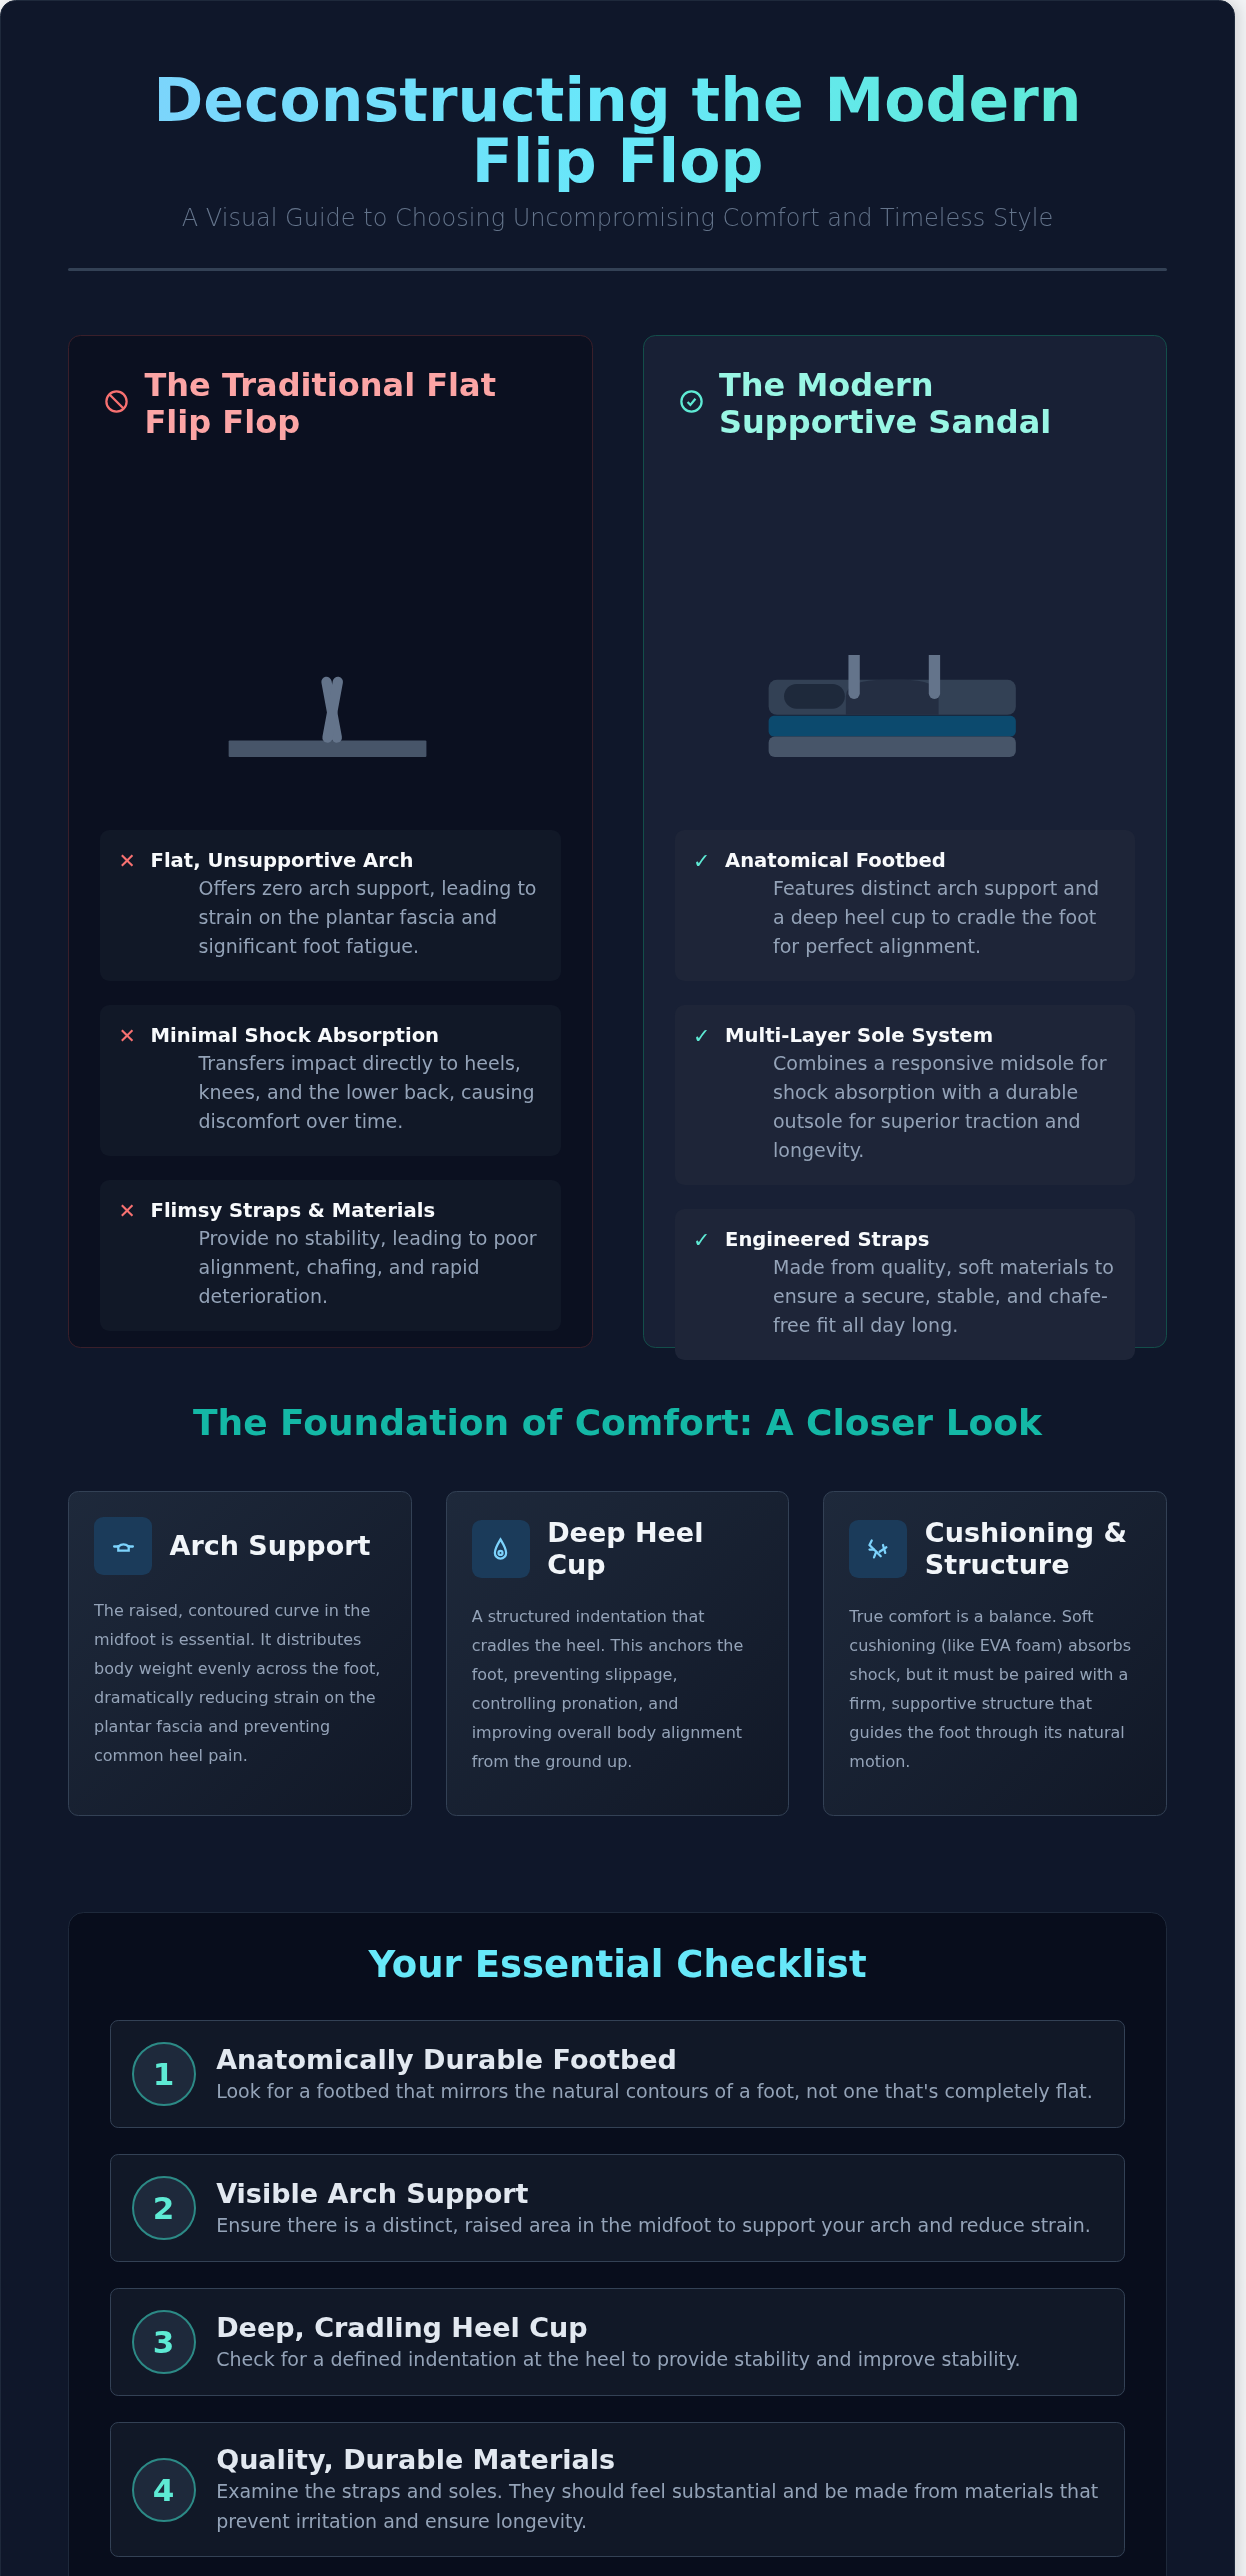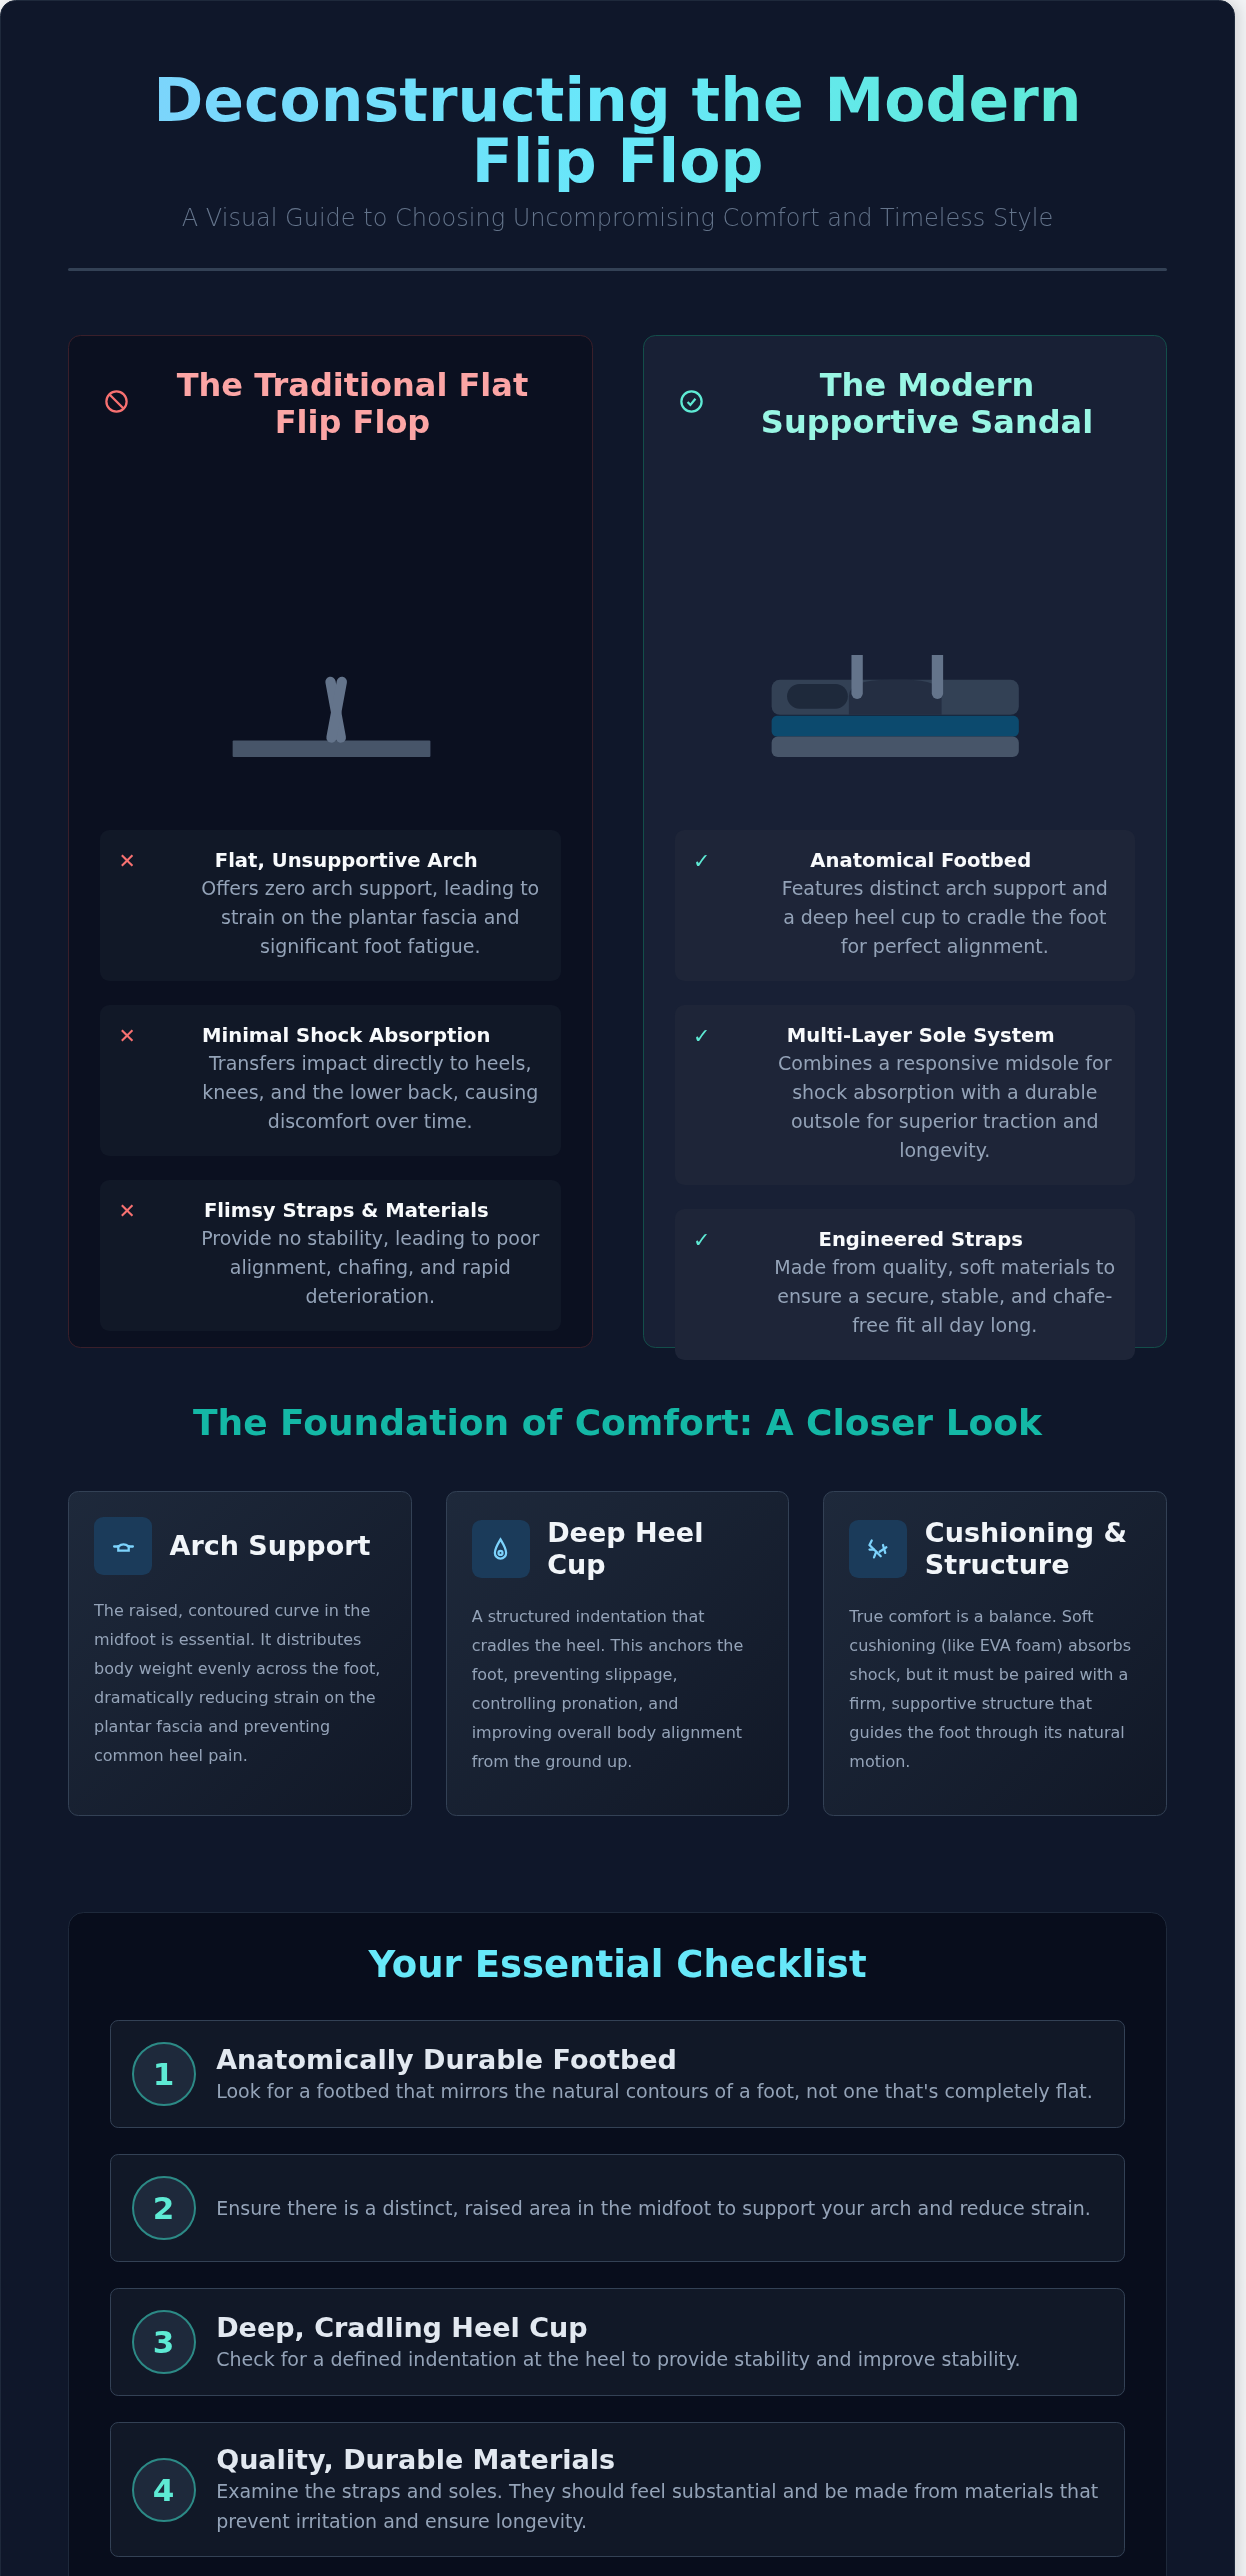--- a/index.html
+++ b/index.html
@@ -13,21 +13,21 @@
   .header { text-align: center; padding-top: 61px; }
   .title {
     font-size: 60px; font-weight: bold; line-height: 61px;
     background: linear-gradient(90deg, #7dd3fc 0%, #67e8f9 50%, #5eead4 100%);
     -webkit-background-clip: text; background-clip: text; color: transparent;
     width: 1010px; margin: 8px auto;
   }
   .subtitle { margin-top: 12.4px; font-size: 24px; color: #64748b; font-weight: 300; }
   .divider { margin: 36px 67px 0; height: 3.1px; background: #334155; border-radius: 1.5px; }
 
-  .compare { position: absolute; top: 334px; left: 67px; right: 67px; height: 1013px; display: flex; gap: 50px; text-align: center; }
+  .compare { position: absolute; top: 334px; left: 67px; right: 67px; height: 1013px; display: flex; gap: 50px; }
   .ccard { flex: 1; border-radius: 12.4px; padding: 31px 31px 31px; position: relative; }
   .ccard.bad { background: #0b1020; border: 1.5px solid #3a1f2a; }
   .ccard.good { background: #182035; border: 1.5px solid #134e4a; }
   .chead { display: flex; align-items: flex-start; gap: 14.4px; padding-left: 3.1px; }
   .chead svg { margin-top: 20.6px; flex: none; }
   .ctitle { font-size: 32px; font-weight: bold; line-height: 37px; }
   .bad .ctitle { color: #fca5a5; }
   .good .ctitle { color: #99f6e4; }
   .illus { position: absolute; left: 0; right: 0; top: 319px; height: 165px; }
   .items { position: absolute; left: 31px; right: 31px; top: 494px; display: flex; flex-direction: column; gap: 24px; }
@@ -209,20 +209,21 @@
       <div class="row">
         <div class="num">1</div>
         <div>
             <div class="row-title">Anatomically Durable Footbed</div>
         <div class="row-desc">Look for a footbed that mirrors the natural contours of a foot, not one that's completely flat.</div>
           </div>
       </div>
       <div class="row">
         <div class="num">2</div>
         <div>
+            <div class="row-title">Visible Arch Support</div>
         <div class="row-desc">Ensure there is a distinct, raised area in the midfoot to support your arch and reduce strain.</div>
           </div>
       </div>
       <div class="row">
         <div class="num">3</div>
         <div>
             <div class="row-title">Deep, Cradling Heel Cup</div>
         <div class="row-desc">Check for a defined indentation at the heel to provide stability and improve stability.</div>
           </div>
       </div>

